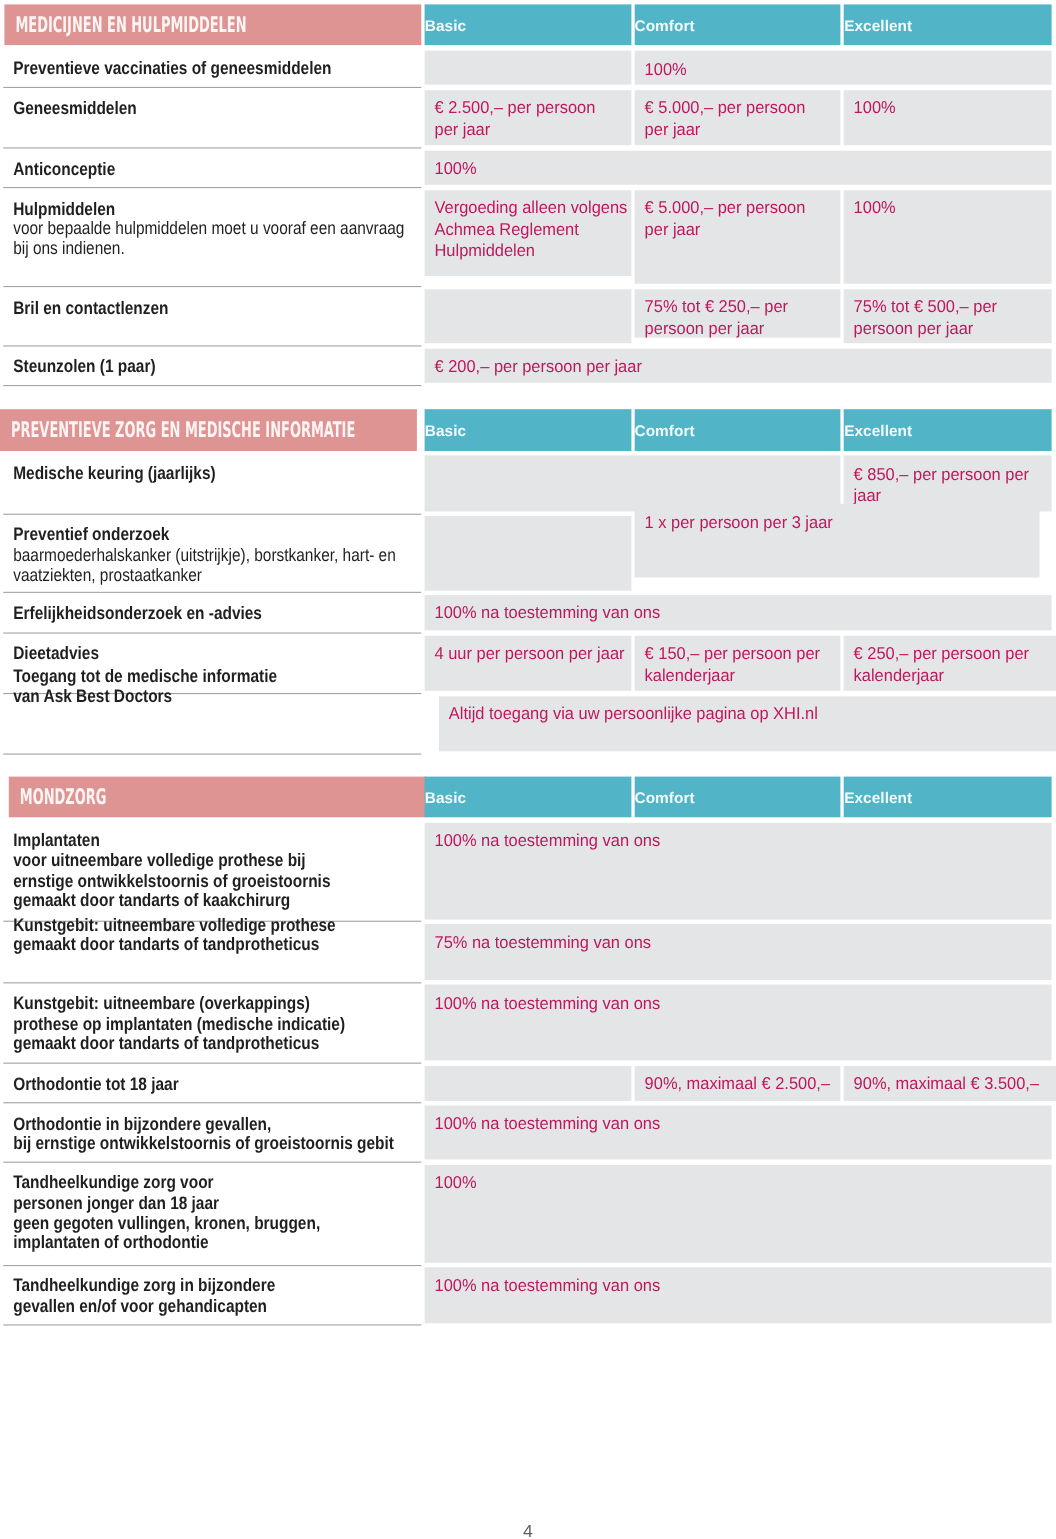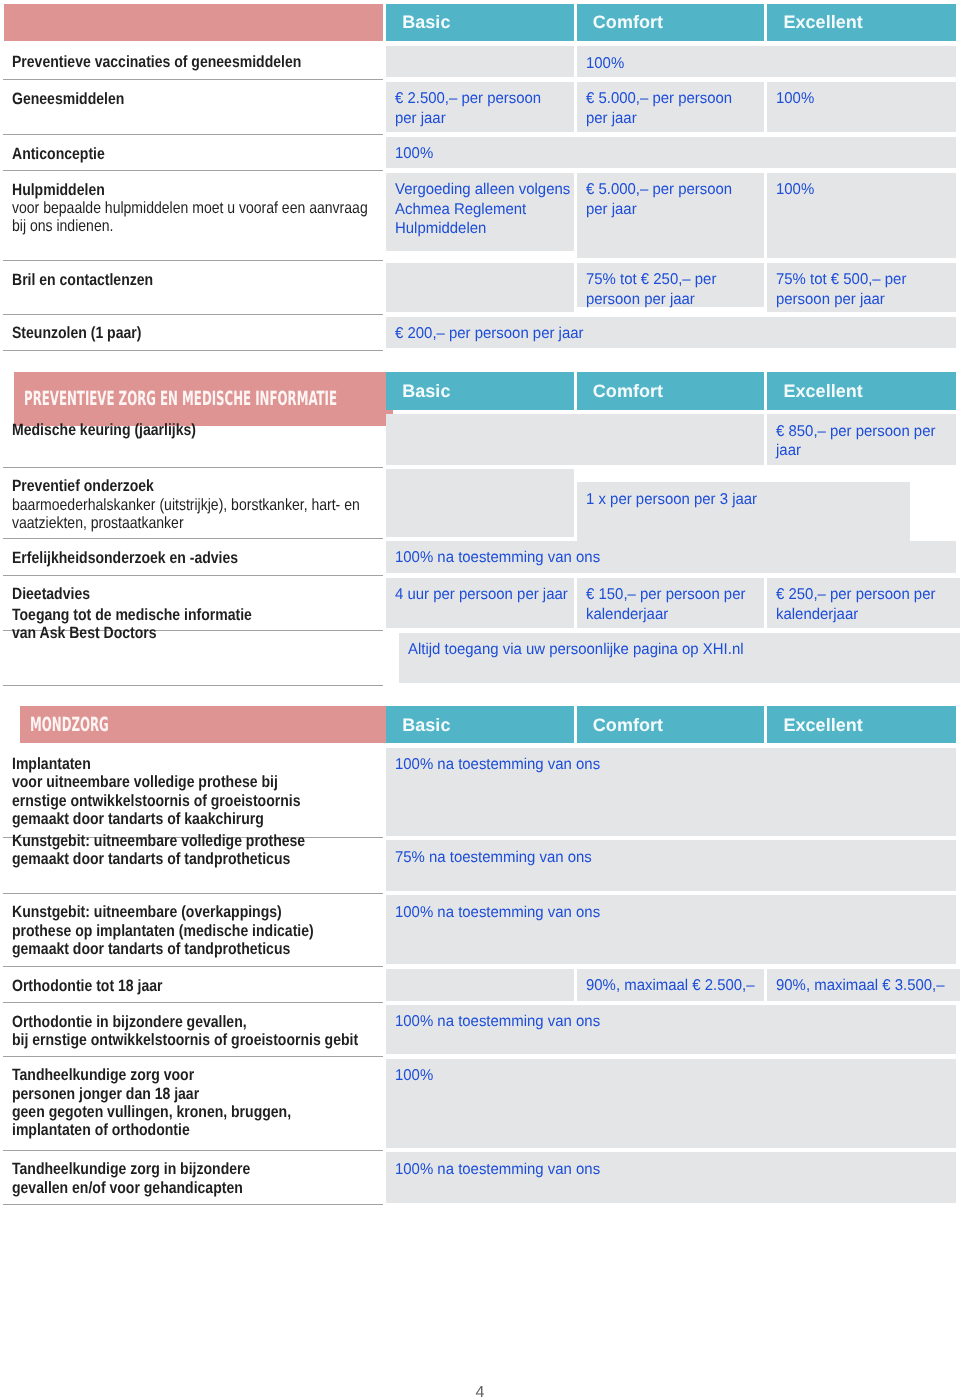--- a/index.html
+++ b/index.html
@@ -7,40 +7,43 @@
 body{width:960px;height:1399px;font-family:"Liberation Sans",sans-serif;
   -webkit-font-smoothing:antialiased;text-rendering:geometricPrecision;}
 .page{position:relative;width:960px;height:1399px;overflow:hidden;background:#fff;}
 .sec-hdr{position:absolute;}
 .sec-hdr .bar{position:absolute;left:0;top:0;width:379px;height:100%;background:#df9494;}
 .sec-title-wrap{position:absolute;left:9.5px;top:0;height:100%;display:flex;align-items:center;overflow:hidden;}
 .sect-title{font-family:"DejaVu Sans Condensed","DejaVu Sans",sans-serif;font-weight:700;
   color:#fcf5f3;font-size:19.6px;line-height:19.6px;white-space:nowrap;display:inline-block;
   transform:scaleX(0.669);transform-origin:left center;position:relative;top:0.6px;}
 .plan-hdr{position:absolute;background:#51b4c7;display:flex;align-items:center;}
-.plan{color:#f3fbfd;font-size:18px;font-weight:700;padding-left:16px;letter-spacing:0.05px;position:relative;top:0.5px;}
+.plan{color:#f3fbfd;font-size:14px;font-weight:700;padding-left:0;letter-spacing:0.05px;position:relative;top:0.5px;}
 .rowline{position:absolute;height:1px;background:#a2a2a2;left:2.5px;width:380px;}
 .lbl{position:absolute;left:12px;}
 .lbl .ln{font-size:16.4px;font-weight:700;color:#1f1f1f;line-height:18.2px;white-space:nowrap;letter-spacing:0px;
   transform:scaleX(0.856);transform-origin:left center;display:block;width:max-content;}
 .lbl .ln.reg{font-weight:400;}
 .vcell{position:absolute;background:#e4e5e7;}
-.vcell .vt{position:absolute;left:9px;top:7.6px;font-size:15.6px;font-weight:400;color:#1d4ed8;
+.vcell .vt{position:absolute;left:9px;top:7.6px;font-size:15.6px;font-weight:400;color:#be185d;
   line-height:19.4px;white-space:nowrap;letter-spacing:0px;}
 .vcell .vt .vl{display:block;transform:scaleX(0.958);transform-origin:left center;width:max-content;}
 .pageno{position:absolute;left:0;top:1385px;width:960px;text-align:center;font-size:16px;line-height:16px;color:#606060;}
 </style>
 </head>
 <body>
 
 <div class="page">
   <div class="tbl">
   <div class="sec">
     <div class="sec-hdr" style="left:4px;top:3.6px;width:379px;height:37.1px">
       <div class="bar"></div>
+      <div class="sec-title-wrap">
+            <span class="sect-title">MEDICIJNEN EN HULPMIDDELEN</span>
+          </div>
     </div>
     <div class="plan-hdr" style="left:386.2px;top:3.6px;width:187.4px;height:37.1px">
           <span class="plan">Basic</span>
         </div>
     <div class="plan-hdr" style="left:576.8px;top:3.6px;width:187.6px;height:37.1px">
           <span class="plan">Comfort</span>
         </div>
     <div class="plan-hdr" style="left:767.4px;top:3.6px;width:188.2px;height:37.1px">
           <span class="plan">Excellent</span>
         </div>
@@ -131,21 +134,21 @@
       <div class="ln">Steunzolen (1 paar)</div>
     </div>
     <div class="rowline" style="top:349.9px"></div>
     <div class="vcell" style="left:386.2px;top:316.5px;width:569.4px;height:31.9px">
       <div class="vt">
         <span class="vl">€ 200,– per persoon per jaar</span>
       </div>
     </div>
   </div>
   <div class="sec">
-    <div class="sec-hdr" style="left:14px;top:371.6px;width:379px;height:54px">
+    <div class="sec-hdr" style="left:0;top:371.6px;width:379px;height:38px">
       <div class="bar"></div>
       <div class="sec-title-wrap">
             <span class="sect-title">PREVENTIEVE ZORG EN MEDISCHE INFORMATIE</span>
           </div>
     </div>
     <div class="plan-hdr" style="left:386.2px;top:371.6px;width:187.4px;height:38px">
           <span class="plan">Basic</span>
         </div>
     <div class="plan-hdr" style="left:576.8px;top:371.6px;width:187.6px;height:38px">
           <span class="plan">Comfort</span>
@@ -166,21 +169,21 @@
       </div>
     </div>
     <div class="lbl" style="top:477.3px">
       <div class="ln">Preventief onderzoek</div>
       <div class="ln reg">baarmoederhalskanker (uitstrijkje), borstkanker, hart- en</div>
       <div class="ln reg">vaatziekten, prostaatkanker</div>
     </div>
     <div class="rowline" style="top:538.05px"></div>
     <div class="vcell" style="left:386.2px;top:469.4px;width:187.4px;height:67.15px">
     </div>
-    <div class="vcell" style="left:576.8px;top:482px;width:333px;height:67.15px">
+    <div class="vcell" style="left:576.8px;top:458px;width:368px;height:67.15px">
       <div class="vt">
         <span class="vl">1 x per persoon per 3 jaar</span>
       </div>
     </div>
     <div class="lbl" style="top:548.75px">
       <div class="ln">Erfelijkheidsonderzoek en -advies</div>
     </div>
     <div class="rowline" style="top:574.7px"></div>
     <div class="vcell" style="left:386.2px;top:540.85px;width:569.4px;height:32.35px">
       <div class="vt">
@@ -213,21 +216,21 @@
       <div class="ln">van Ask Best Doctors</div>
     </div>
     <div class="rowline" style="top:684.8px"></div>
     <div class="vcell" style="left:399px;top:632.6px;width:610px;height:50.7px">
       <div class="vt">
         <span class="vl">Altijd toegang via uw persoonlijke pagina op XHI.nl</span>
       </div>
     </div>
   </div>
   <div class="sec">
-    <div class="sec-hdr" style="left:20px;top:705.9px;width:379px;height:37.6px">
+    <div class="sec-hdr" style="left:8px;top:705.9px;width:379px;height:37.6px">
       <div class="bar"></div>
       <div class="sec-title-wrap">
             <span class="sect-title">MONDZORG</span>
           </div>
     </div>
     <div class="plan-hdr" style="left:386.2px;top:705.9px;width:187.4px;height:37.6px">
           <span class="plan">Basic</span>
         </div>
     <div class="plan-hdr" style="left:576.8px;top:705.9px;width:187.6px;height:37.6px">
           <span class="plan">Comfort</span>

